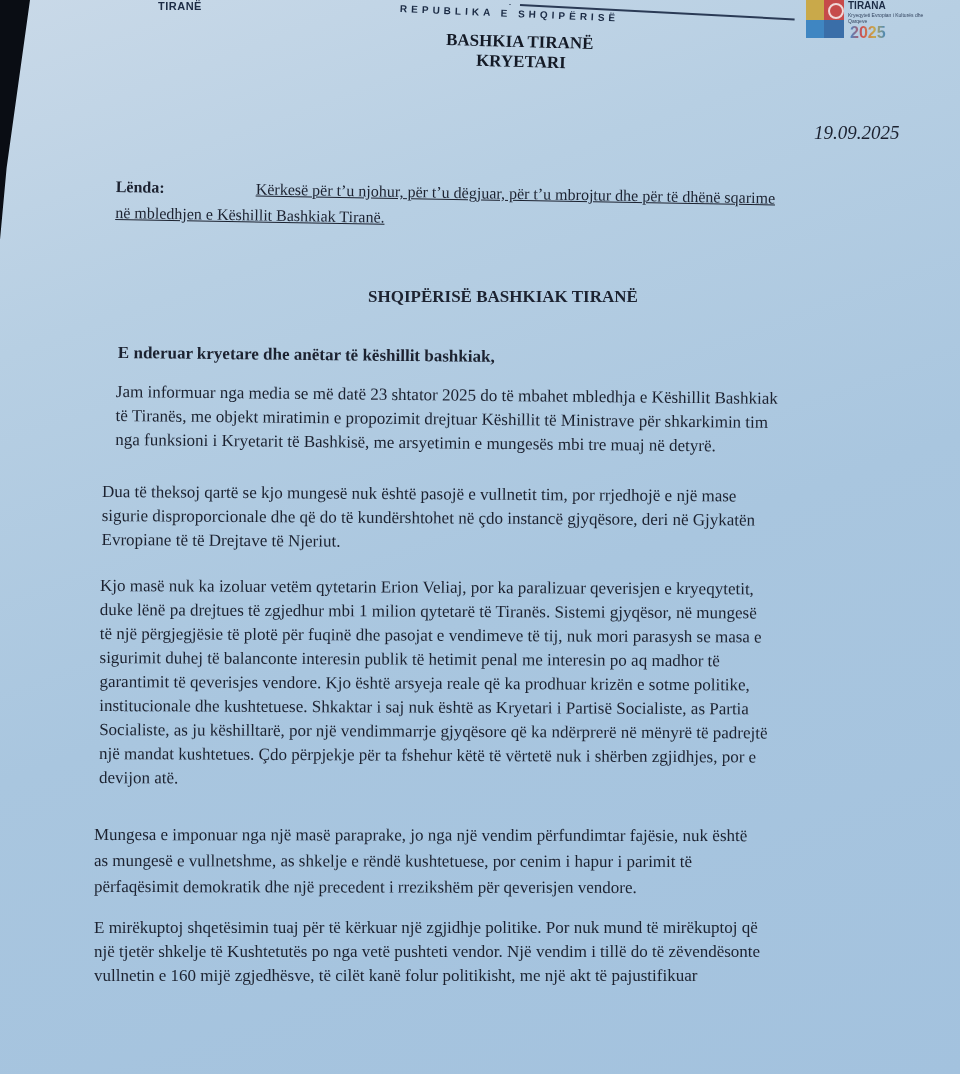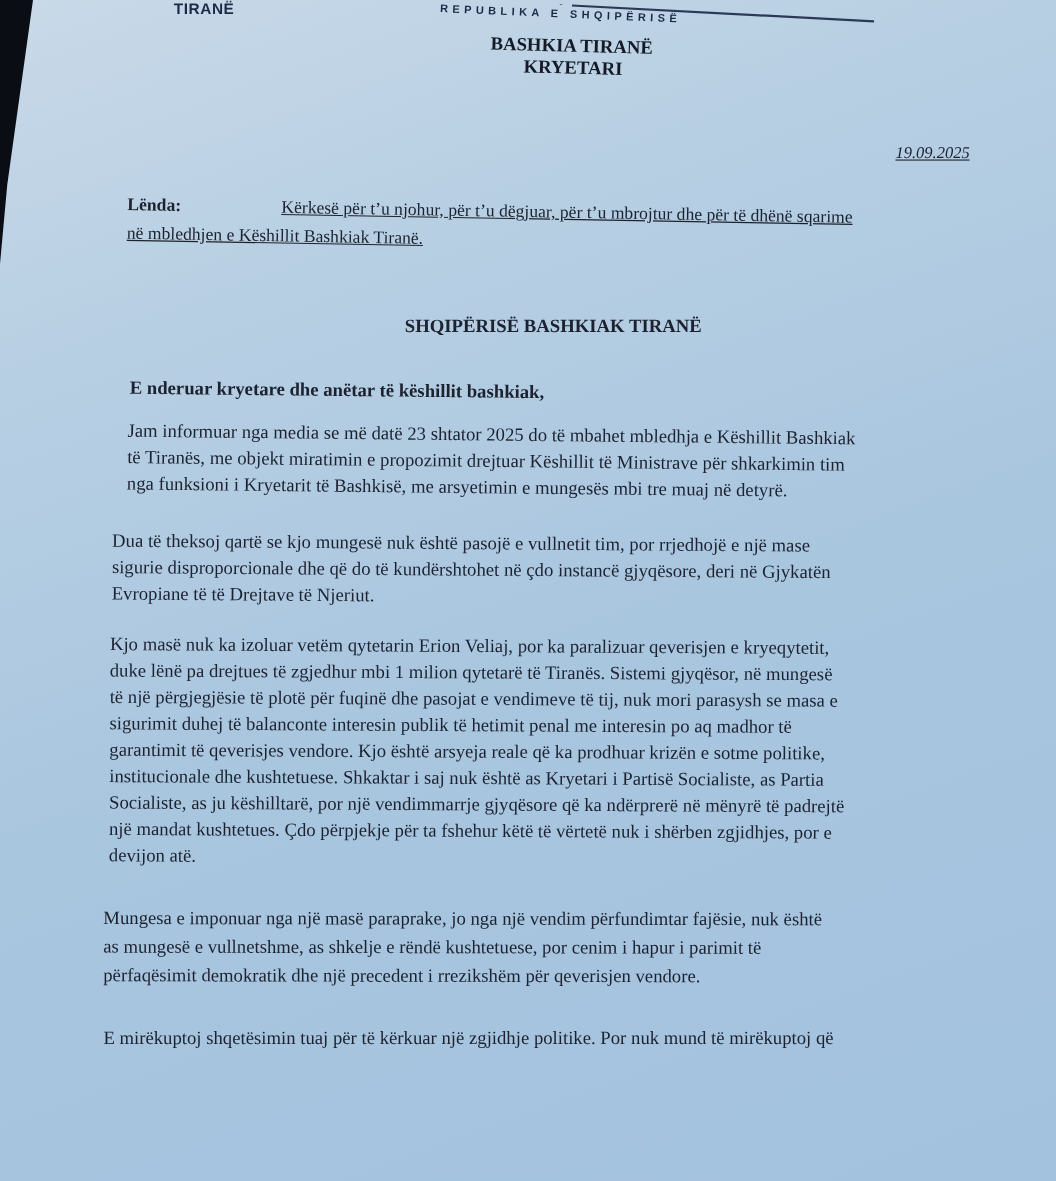--- a/index.html
+++ b/index.html
@@ -23,21 +23,21 @@
       clip-path: polygon(0 0, 100% 0, 22% 70%, 0 100%);
     }
     .page {
       position: absolute;
       left: 0; top: 0; width: 960px; height: 1074px;
     }
     
     .hdr-left {
       position: absolute; left: 158px; top: 0px;
       font-family: "Liberation Sans", "DejaVu Sans", sans-serif;
-      font-size: 14px; font-weight: bold; color: #1b2b45;
+      font-size: 11px; font-weight: bold; color: #1b2b45;
       letter-spacing: 0.5px;
     }
     .emblem {
       position: absolute; left: 496px; top: -8px;
       width: 26px; height: 12px;
       border: 1.5px solid #1b2b45; border-top: none;
       transform: rotate(0deg);
       clip-path: polygon(0 0, 100% 0, 50% 100%);
       background: transparent;
     }
@@ -83,22 +83,22 @@
     }
     .logo .year {
       position:absolute; left:44px; top:24px;
       font-family: "Liberation Sans", "DejaVu Sans", sans-serif;
       font-size: 16px; font-weight: bold;
       background: linear-gradient(90deg, #4b88c6, #d05050, #c9a94a, #3f86c2);
       -webkit-background-clip: text; background-clip: text; color: transparent;
     }
     
     .date {
-      position: absolute; left: 814px; top: 132px;
-      font-size: 15px; font-style: italic; color:#1c2230;text-decoration:underline;
+      position: absolute; left: 814px; top: 122px;
+      font-size: 19px; font-style: italic; color:#1c2230;
     }
     .subject {
       position: absolute; left: 116px; top: 174px; width: 800px;
       font-size: 16px; line-height: 26px;
       transform: rotate(1deg); transform-origin: left top;
     }
     .subject .lbl { font-weight: bold; display:inline-block; width: 140px; }
     .subject .u { text-decoration: underline; }
     .title {
       position: absolute; left: 368px; top: 287px;
@@ -112,37 +112,46 @@
     .para {
       position: absolute;
       font-size: 17px; line-height: 24px;
       transform-origin: left top;
       text-align: left;
     }
     .p1 { left: 116px; top: 380px; width: 840px; transform: rotate(0.6deg); }
     .p2 { left: 102px; top: 480px; width: 860px; transform: rotate(0.4deg); }
     .p3 { left: 100px; top: 574px; width: 860px; transform: rotate(0.3deg); line-height: 24px; }
     .p4 { left: 94px; top: 822px; width: 860px; transform: rotate(0.1deg); line-height: 26px; }
-    .p5 { left: 94px; top: 916px; width: 860px; line-height: 24px; margin-top: 16px; }
+    .p5 { left: 94px; top: 916px; width: 860px; line-height: 24px; }
     .line { display: block; white-space: nowrap; }
   </style>
 </head>
 <body>
 
 <div class="dark-edge"></div>
 
 <div class="page">
 
   <div class="hdr-left">TIRANË</div>
   <div class="emblem"></div>
   <div class="hdr-line"></div>
   <div class="republika">REPUBLIKA E SHQIPËRISË</div>
   <div class="bashkia">BASHKIA TIRANË</div>
   <div class="kryetari">KRYETARI</div>
 
+  <div class="logo">
+    <div class="tile-a"></div>
+    <div class="tile-b"></div>
+    <div class="tile-c"></div>
+    <div class="tile-d"></div>
+    <div class="name">TIRANA</div>
+    <div class="sub">Kryeqyteti Evropian i Kulturës dhe Qarqeve</div>
+    <div class="year">2025</div>
+  </div>
 
   <div class="date">19.09.2025</div>
 
   <div class="subject">
     <span class="lbl">Lënda:</span><span class="u">Kërkesë për t’u njohur, për t’u dëgjuar, për t’u mbrojtur dhe për të dhënë sqarime</span><br>
     <span class="u">në mbledhjen e Këshillit Bashkiak Tiranë.</span>
   </div>
 
   <div class="title">SHQIPËRISË BASHKIAK TIRANË</div>
 
@@ -173,15 +182,17 @@
   </div>
 
   <div class="para p4">
     <span class="line">Mungesa e imponuar nga një masë paraprake, jo nga një vendim përfundimtar fajësie, nuk është</span>
     <span class="line">as mungesë e vullnetshme, as shkelje e rëndë kushtetuese, por cenim i hapur i parimit të</span>
     <span class="line">përfaqësimit demokratik dhe një precedent i rrezikshëm për qeverisjen vendore.</span>
   </div>
 
   <div class="para p5">
     <span class="line">E mirëkuptoj shqetësimin tuaj për të kërkuar një zgjidhje politike. Por nuk mund të mirëkuptoj që</span>
+    <span class="line">një tjetër shkelje të Kushtetutës po nga vetë pushteti vendor. Një vendim i tillë do të zëvendësonte</span>
+    <span class="line">vullnetin e 160 mijë zgjedhësve, të cilët kanë folur politikisht, me një akt të pajustifikuar</span>
   </div>
 
 </div>
 
 </body></html>

